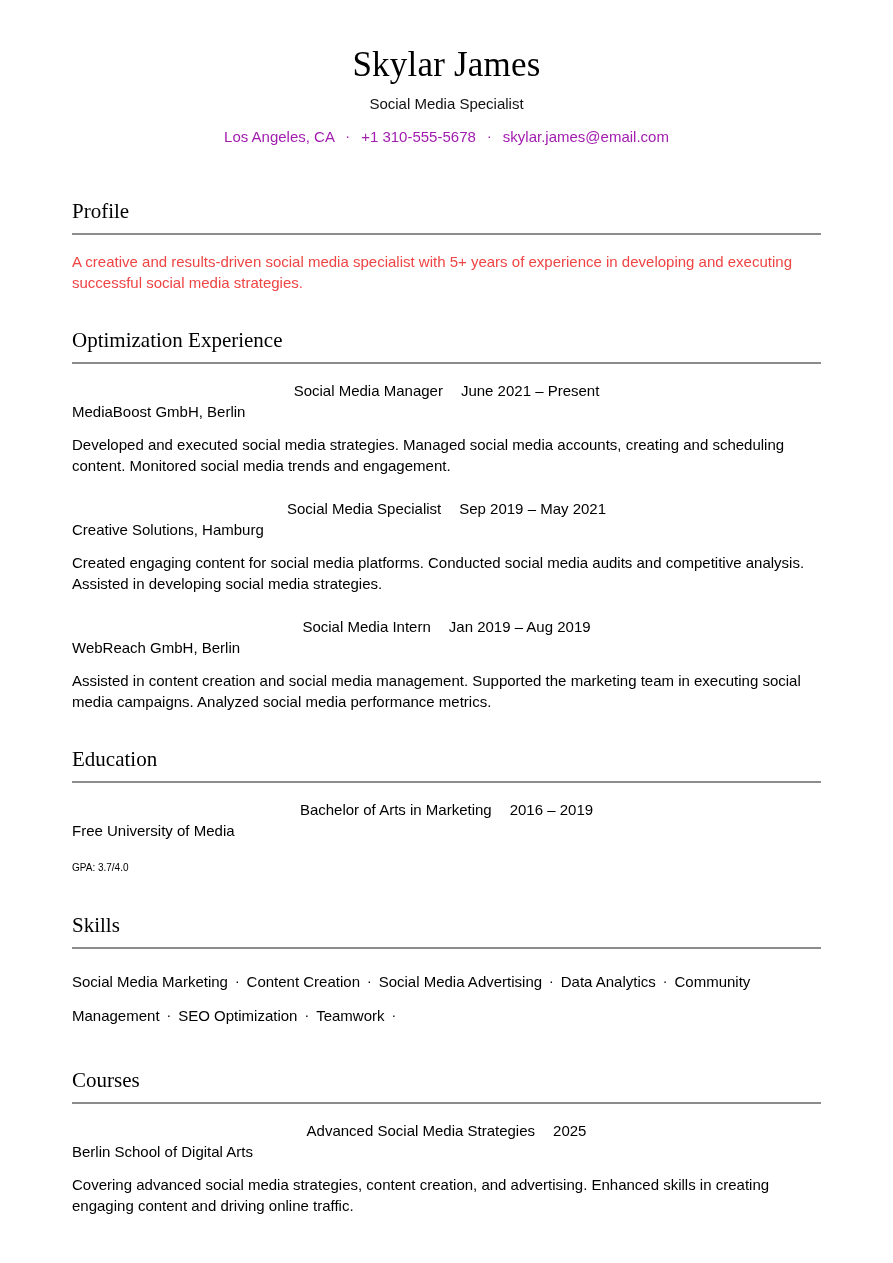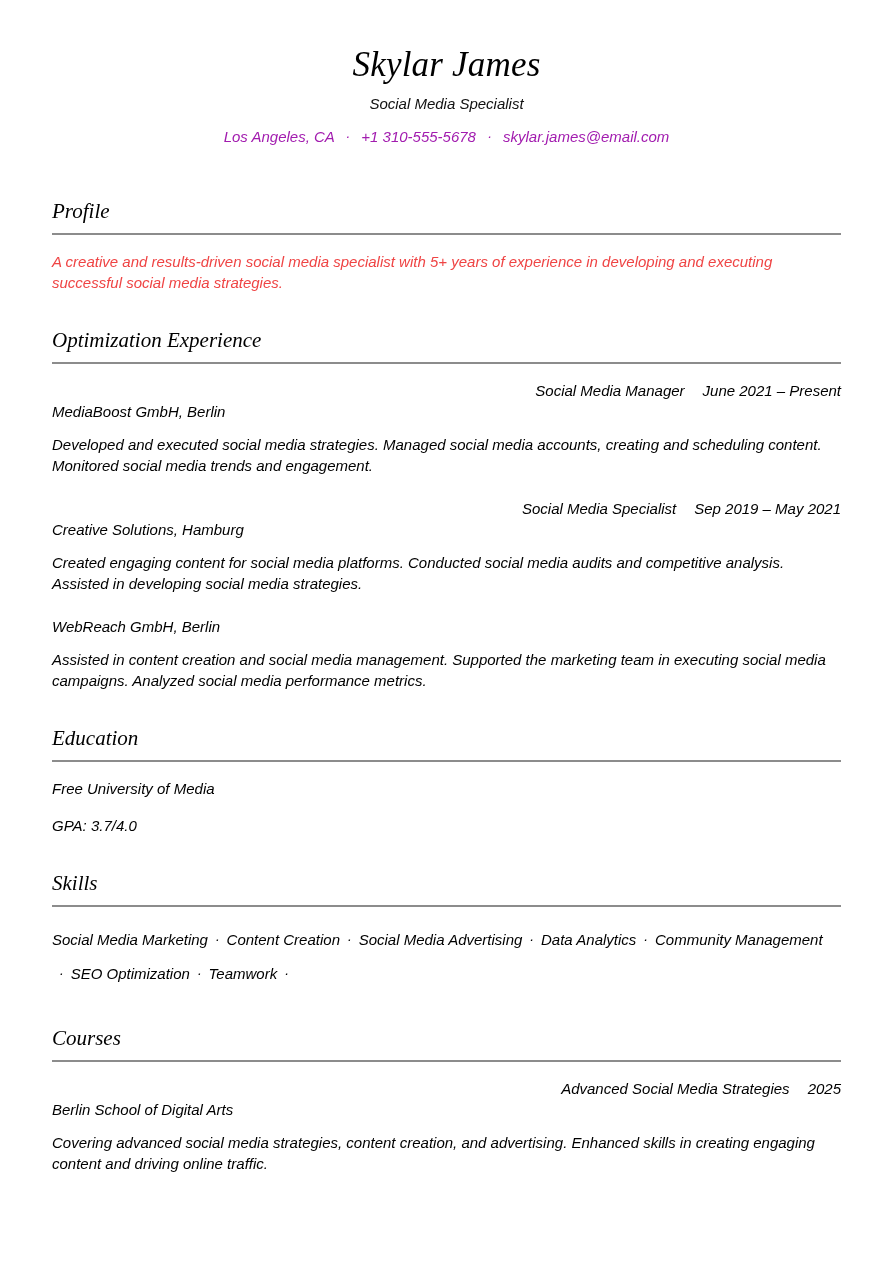--- a/index.html
+++ b/index.html
@@ -12,23 +12,22 @@
     height: 1263px;
     overflow: hidden;
     font-family: "Liberation Sans", sans-serif;
     color: #000000;
     -webkit-font-smoothing: antialiased;
   }
   .page {
     width: 893px;
     height: 1263px;
     box-sizing: border-box;
-    padding: 0 52px;
+    padding: 0 72px;
     position: relative;
-    font-style: italic;
   }
 
   
   .header {
     text-align: center;
     padding-top: 44px;
   }
   .name {
     font-family: "Liberation Serif", serif;
     font-size: 35px;
@@ -88,21 +87,21 @@
 
   
   .entry {
     margin-bottom: 22px;
   }
   .entry:last-child {
     margin-bottom: 0;
   }
   .entry-head {
     display: flex;
-    justify-content: flex-end;
+    justify-content: center;
     align-items: baseline;
     gap: 18px;
   }
   .entry-role {
     font-size: 15px;
     line-height: 21px;
   }
   .entry-date {
     font-size: 15px;
     line-height: 21px;
@@ -113,21 +112,21 @@
     font-size: 15px;
     line-height: 21px;
     margin-top: 0;
   }
   .entry-desc {
     font-size: 15px;
     line-height: 21px;
     margin-top: 12px;
   }
   .entry-extra {
-    font-size: 15px;
+    font-size: 10px;
     line-height: 21px;
     margin-top: 16px;
   }
 
   
   .skills-list {
     font-size: 15px;
     line-height: 33px;
   }
   .skill-sep {
@@ -177,30 +176,38 @@
     <div class="entry">
       <div class="entry-head">
         <div class="entry-role">Social Media Specialist</div>
         <div class="entry-date">Sep 2019 – May 2021</div>
       </div>
       <div class="entry-org">Creative Solutions, Hamburg</div>
       <div class="entry-desc">Created engaging content for social media platforms. Conducted social media audits and competitive analysis. Assisted in developing social media strategies.</div>
     </div>
 
     <div class="entry">
+      <div class="entry-head">
+        <div class="entry-role">Social Media Intern</div>
+        <div class="entry-date">Jan 2019 – Aug 2019</div>
+      </div>
       <div class="entry-org">WebReach GmbH, Berlin</div>
       <div class="entry-desc">Assisted in content creation and social media management. Supported the marketing team in executing social media campaigns. Analyzed social media performance metrics.</div>
     </div>
   </div>
 
   <div class="section">
     <h2 class="section-title">Education</h2>
     <div class="rule"></div>
 
     <div class="entry">
+      <div class="entry-head">
+        <div class="entry-role">Bachelor of Arts in Marketing</div>
+        <div class="entry-date">2016 – 2019</div>
+      </div>
       <div class="entry-org">Free University of Media</div>
       <div class="entry-extra">GPA: 3.7/4.0</div>
     </div>
   </div>
 
   <div class="section">
     <h2 class="section-title">Skills</h2>
     <div class="rule"></div>
     <div class="skills-list"><span class="skill-item">Social Media Marketing</span><span class="skill-sep">·</span><span class="skill-item">Content Creation</span><span class="skill-sep">·</span><span class="skill-item">Social Media Advertising</span><span class="skill-sep">·</span><span class="skill-item">Data Analytics</span><span class="skill-sep">·</span><span class="skill-item">Community Management</span><span class="skill-sep">·</span><span class="skill-item">SEO Optimization</span><span class="skill-sep">·</span><span class="skill-item">Teamwork</span><span class="skill-sep">·</span></div>
   </div>

